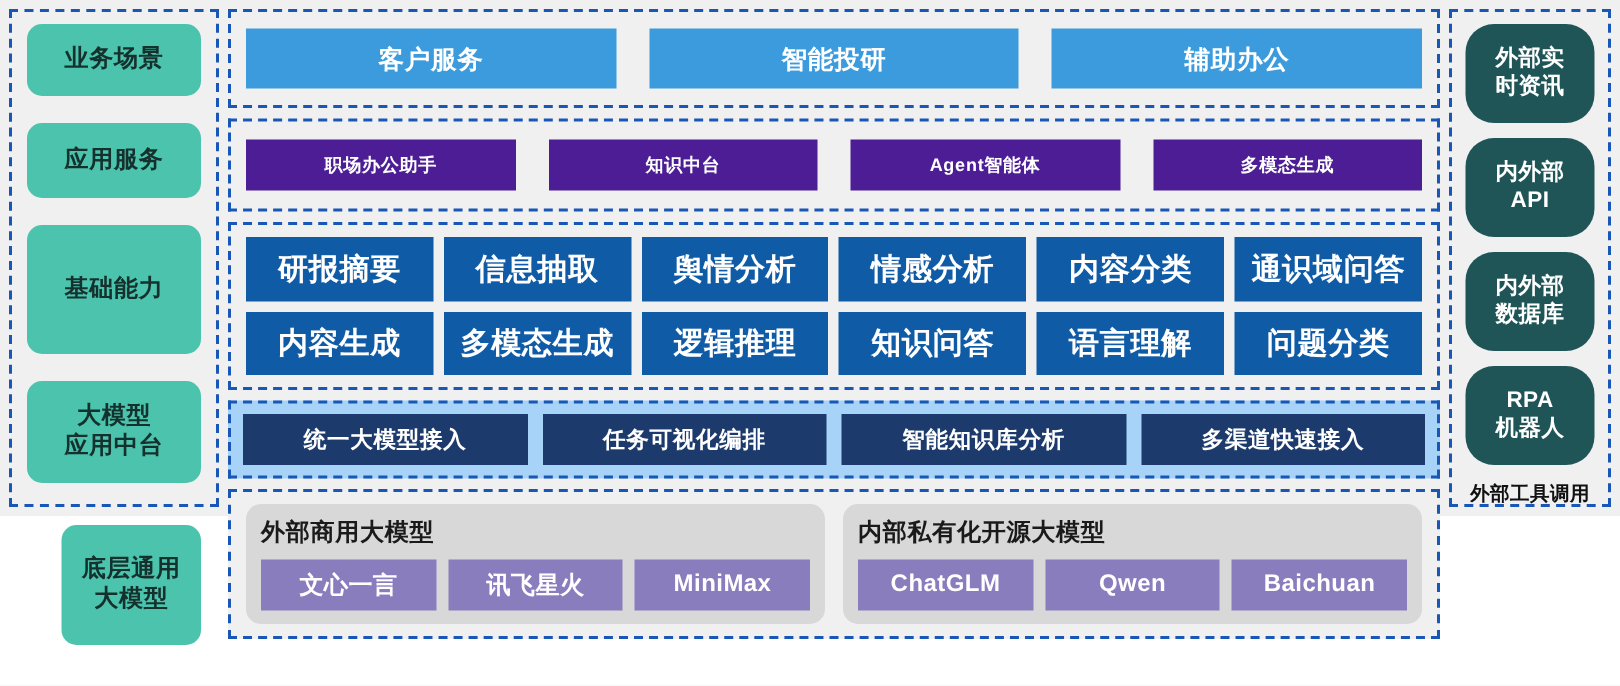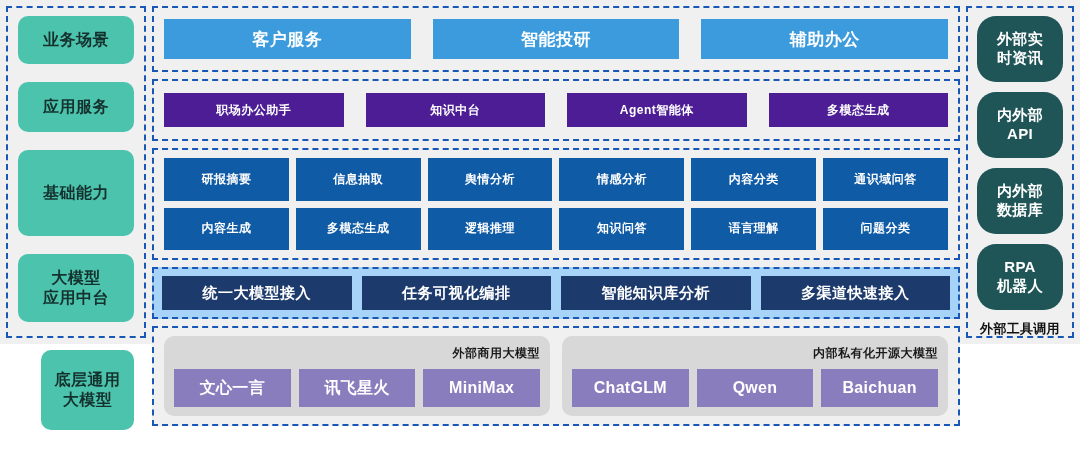--- a/index.html
+++ b/index.html
@@ -106,21 +106,21 @@
     align-items: stretch;
     padding: 8px 10px;
   }
   .cap-row {
     display: flex;
     gap: 7px;
     flex: 1 1 0;
   }
   .tile-cap {
     background: #0f5ba6;
-    font-size: 12px;
+    font-size: 20px;
   }
 
   
   .band-platform {
     flex: 0 0 52px;
     background: #a6d3f7;
     padding: 6px 8px;
     gap: 10px;
   }
   .tile-platform {
@@ -139,23 +139,23 @@
   .model-panel {
     flex: 1 1 0;
     background: #d8d8d8;
     border-radius: 10px;
     padding: 6px 10px 9px;
     display: flex;
     flex-direction: column;
     gap: 6px;
   }
   .model-panel-title {
-    text-align: right;
-    font-weight: bold;
-    font-size: 12px;
+    text-align: left;
+    font-weight: bold;
+    font-size: 16px;
     color: #1a1a1a;
     padding: 3px 0 1px;
     letter-spacing: 0.5px;
   }
   .model-chips {
     display: flex;
     gap: 8px;
     flex: 1 1 auto;
   }
   .chip {

